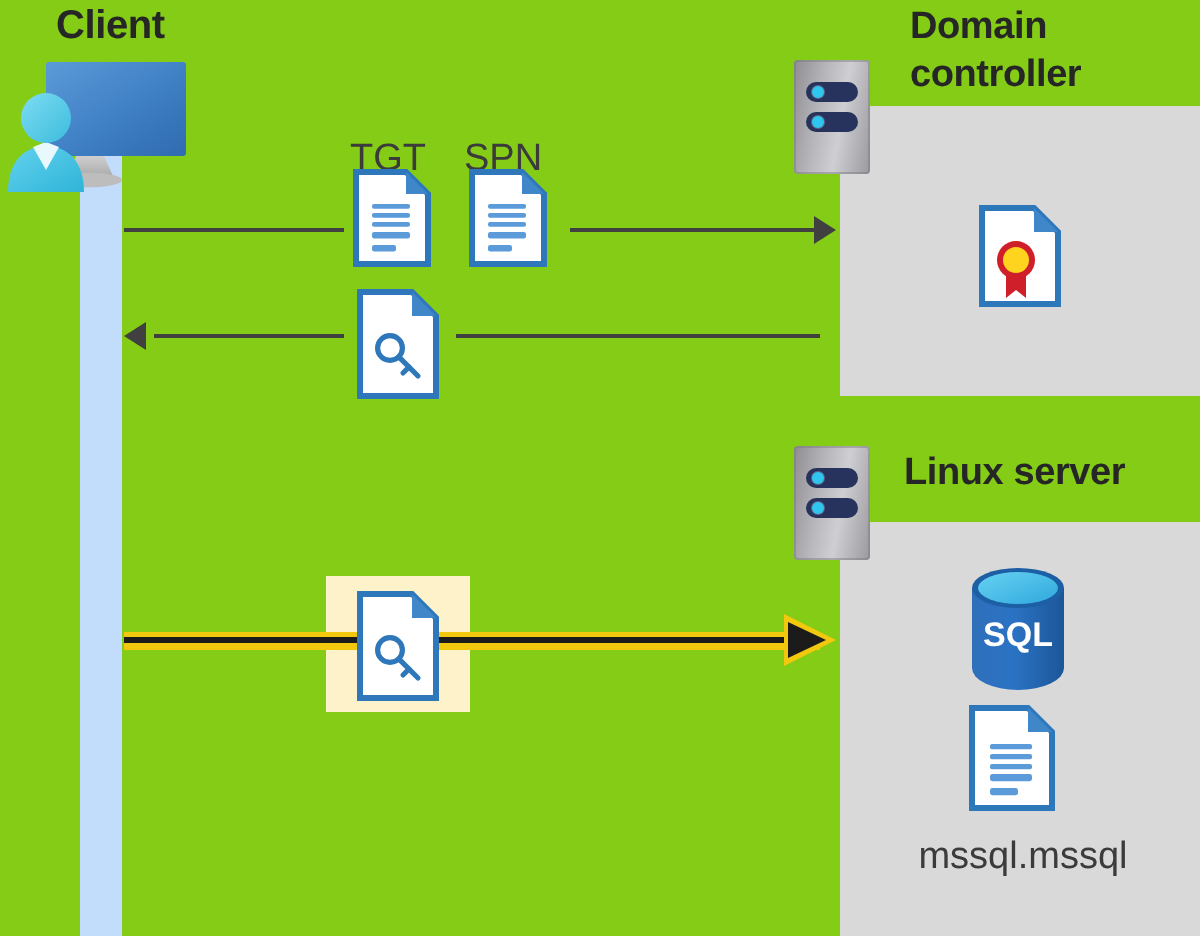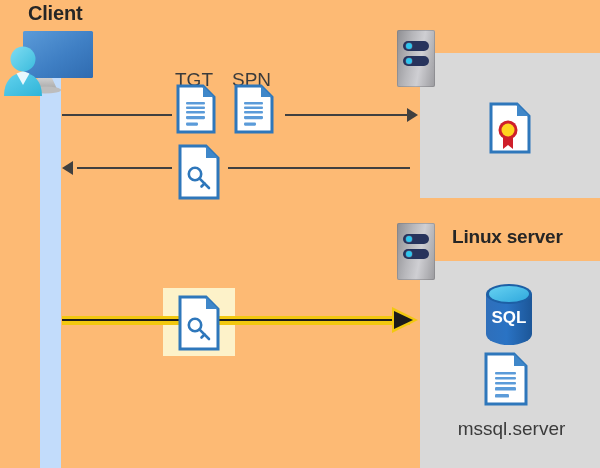--- a/index.html
+++ b/index.html
@@ -1,21 +1,21 @@
 <!DOCTYPE html>
 <html><head>
 <meta charset="utf-8">
 <style>
   html,body{margin:0;padding:0;background:#ffffff;}
   body{
     width:600px;height:468px;
     font-family:"Liberation Sans","DejaVu Sans",sans-serif;
     -webkit-font-smoothing:antialiased;
   }
-  #stage{position:relative;width:600px;height:468px;overflow:hidden;background:#fdba74;}
+  #stage{position:relative;width:600px;height:468px;overflow:hidden;background:#84cc16;}
 
   
   .abs{position:absolute;}
 
   
   .title{
     font-weight:bold;color:#262626;letter-spacing:-0.2px;
   }
   #client-title{left:28px;top:2px;font-size:20px;}
   #dc-title{left:455px;top:2px;font-size:19px;line-height:24px;width:140px;}
@@ -127,20 +127,21 @@
 
   <div class="abs panel" id="dc-panel"></div>
   <div class="abs rack" id="dc-rack">
     <div class="bay b1">
         <span class="led"></span>
       </div>
     <div class="bay b2">
         <span class="led"></span>
       </div>
   </div>
+  <div class="abs title" id="dc-title">Domain controller</div>
 
   <svg class="doc" id="doc-cert" viewBox="0 0 42 52" width="42" height="52">
     <path d="M2 2 h26 l12 12 v36 h-38 z" fill="#ffffff" stroke="#2e77bb" stroke-width="3"></path>
     <path d="M28 2 v12 h12 z" fill="#3f87c9"></path>
 
     <path d="M14 32 l0 15 l5 -4 l5 4 l0 -15 z" fill="#cf1f2a"></path>
     <circle cx="19" cy="28" r="9.5" fill="#cf1f2a"></circle>
     <circle cx="19" cy="28" r="6.5" fill="#ffd41f"></circle>
   </svg>
 
@@ -178,21 +179,21 @@
     <path d="M30 2 v12 h12 z" fill="#3f87c9"></path>
     <g fill="#5b9bd9">
       <rect x="11" y="20" width="21" height="2.6" rx="1"></rect>
       <rect x="11" y="25" width="21" height="2.6" rx="1"></rect>
       <rect x="11" y="30" width="21" height="2.6" rx="1"></rect>
       <rect x="11" y="35" width="21" height="3.6" rx="1.2"></rect>
       <rect x="11" y="42" width="14" height="3.6" rx="1.2"></rect>
     </g>
   </svg>
 
-  <div class="abs" id="keytab-label">mssql.server</div>
+  <div class="abs" id="keytab-label">mssql.mssql</div>
 
   <div class="abs hline" id="line1a"></div>
   <div class="abs hline" id="line1b"></div>
   <div class="abs arrowhead" id="head1"></div>
 
   <div class="abs small-label" id="lbl-tgt">TGT</div>
   <div class="abs small-label" id="lbl-spn">SPN</div>
 
   <svg class="doc" id="doc-tgt" viewBox="0 0 40 50" width="40" height="50">
     <path d="M2 2 h25 l11 11 v35 h-36 z" fill="#ffffff" stroke="#2e77bb" stroke-width="3"></path>

